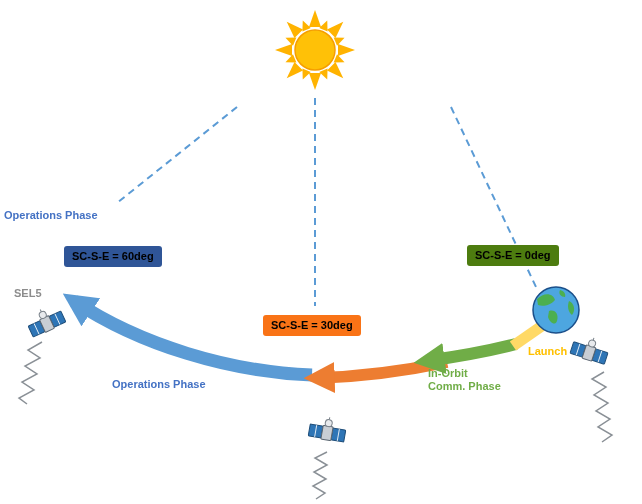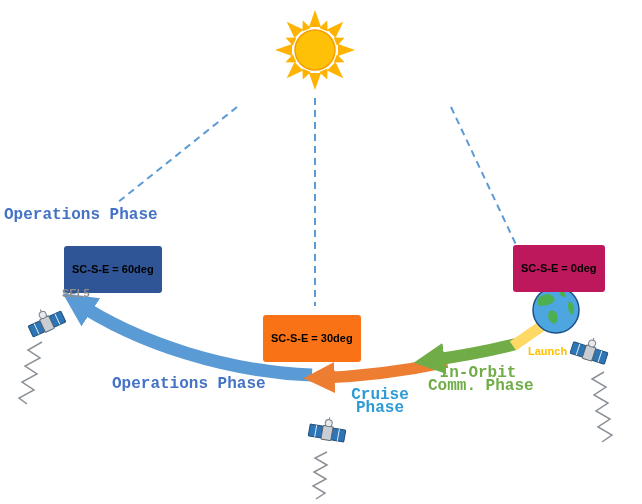--- a/index.html
+++ b/index.html
@@ -7,29 +7,28 @@
     position:relative;
     width:642px;height:504px;
     background:#ffffff;
     overflow:hidden;
     font-family:"Liberation Sans", sans-serif;
   }
   .stage svg{position:absolute;left:0;top:0;}
   .angle-label{
     position:absolute;
     font-size:11px;font-weight:bold;
-    padding:17px 8px;border-radius:3px;
+    padding:4px 8px;border-radius:3px;
     white-space:nowrap;line-height:13px;
   }
   .phase-label{
     position:absolute;
-    font-size:16px;font-weight:bold;
-    text-align:center;line-height:13px;
+    font-size:11px;font-weight:bold;
+    text-align:left;line-height:13px;
     white-space:nowrap;
-    font-family:Liberation Mono, monospace;
   }
   .point-label{
     position:absolute;
     font-size:11px;font-weight:bold;
     white-space:nowrap;line-height:13px;
   }
 </style>
 </head>
 <body>
 
@@ -104,33 +103,29 @@
     <use href="#sat" transform="translate(327,433) rotate(10)"></use>
     <use href="#sat" transform="translate(589,353) rotate(18)"></use>
 
     <polyline points="42,342 28,350 40,358 25,366 37,374 22,382 34,390 19,398 27,404" fill="none" stroke-width="1.5" stroke="#8A9096"></polyline>
     <polyline points="327,452 315,458 327,465 314,472 326,479 313,486 325,493 316,499" fill="none" stroke-width="1.5" stroke="#8A9096"></polyline>
     <polyline points="604,372 592,379 606,387 594,395 608,403 596,411 610,419 598,427 612,435 602,442" fill="none" stroke-width="1.5" stroke="#8A9096"></polyline>
   </svg>
 
   <div class="angle-label" style="left: 64px; top: 246px; background-color: rgb(47, 85, 151);" title="SC-S-E = 60deg">SC-S-E = 60deg</div>
   <div class="angle-label" style="left: 263px; top: 315px; background-color: #f97316;">SC-S-E = 30deg</div>
-  <div class="angle-label" style="left: 467px; top: 245px; background-color: #be185d; margin-left: 46px;">SC-S-E = 0deg</div>
+  <div class="angle-label" style="left: 467px; top: 245px; background-color: #4d7c0f;">SC-S-E = 0deg</div>
 
-  <div class="point-label" style="left: 14px; top: 287px; color: rgb(140, 140, 140); margin-left: 48px;">SEL5</div>
+  <div class="point-label" style="left: 14px; top: 287px; color: rgb(140, 140, 140);">SEL5</div>
   <div class="point-label" style="left: 528px; top: 345px; color: rgb(255, 192, 0); text-align: center;">Launch</div>
 
   <div class="phase-label" style="left: 4px; top: 209px; width: 118px; color: rgb(68, 114, 196);">
     <div>Operations Phase</div>
   </div>
   <div class="phase-label" style="left: 112px; top: 378px; width: 118px; color: rgb(68, 114, 196);">
     <div>Operations Phase</div>
-  </div>
-  <div class="phase-label" style="left: 348px; top: 389px; width: 64px; color: rgb(46, 155, 214);">
-    <div>Cruise</div>
-    <div>Phase</div>
   </div>
   <div class="phase-label" style="left: 428px; top: 367px; width: 100px; color: rgb(112, 173, 71);">
     <div>In-Orbit</div>
     <div>Comm. Phase</div>
   </div>
 
 </div>
 
 </body></html>

